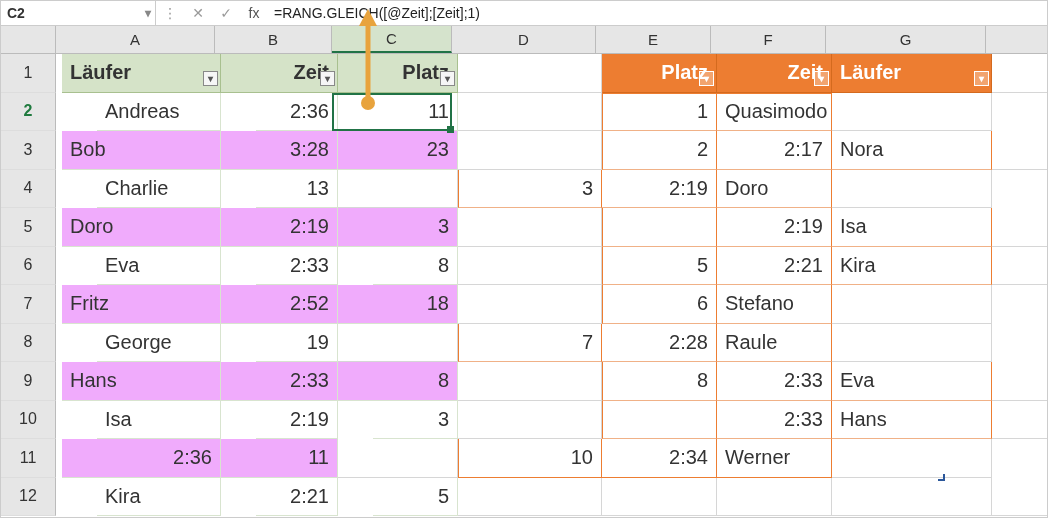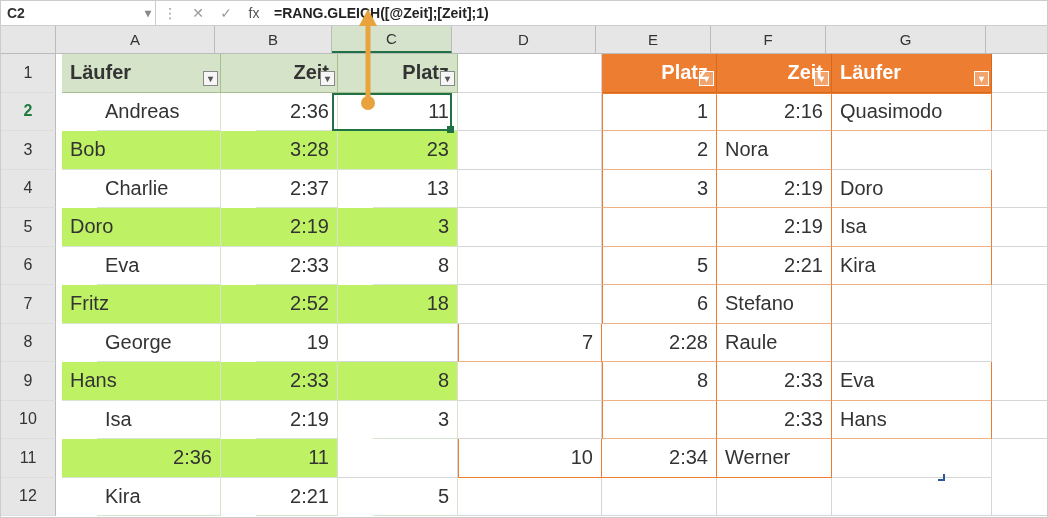--- a/index.html
+++ b/index.html
@@ -44,21 +44,20 @@
     color: #999;
   }
   .fb-btn.fx { color: #555; font-size: 14px;}
   .fb-content {
     flex: 1;
     padding: 0 6px;
     display: flex;
     align-items: center;
     font-size: 14px;
     color: #222;
-    font-weight: bold;
   }
   
   .grid {
     position: relative;
   }
   .col-headers {
     display: grid;
     grid-template-columns: 55px 159px 117px 120px 144px 115px 115px 160px 62px;
     background: #e6e6e6;
     border-bottom: 1px solid #bbb;
@@ -115,21 +114,21 @@
   .rowhdr.active { color: #1f7a3e; font-weight: bold; background: #e6e6e6;}
   
   .tbl-left-hdr {
     background: #d5e3c8;
     font-weight: bold;
     color: #333;
     border-right: 1px solid #a8c08f !important;
     border-bottom: 1px solid #a8c08f !important;
   }
   .tbl-left-cell-odd { background: #fff; border-right:1px solid #d8e4cf!important;border-bottom:1px solid #d8e4cf!important;margin-left:35px;}
-  .tbl-left-cell-even { background: #bef264; border-right:1px solid #d8e4cf!important;border-bottom:1px solid #d8e4cf!important;}
+  .tbl-left-cell-even { background: #f0abfc; border-right:1px solid #d8e4cf!important;border-bottom:1px solid #d8e4cf!important;}
   
   .tbl-right-hdr {
     background: #ed7d31;
     color: #fff;
     font-weight: bold;
     border-right: 1px solid #d46a1e !important;
     border-bottom: 1px solid #d46a1e !important;
   }
   .tbl-right-cell { background: #fff; border-right: 1px solid #ed7d31 !important; border-bottom: 1px solid #f0b187 !important;}
   .tbl-right-lastcol { border-right: 1px solid #ed7d31 !important; text-align: right; }
@@ -257,53 +256,50 @@
         <div class="cell tbl-left-cell-odd right">
           <span>2:36</span>
         </div>
         <div class="cell tbl-left-cell-odd right">
           <span>11</span>
         </div>
         <div class="cell"></div>
         <div class="cell tbl-right-cell tbl-right-top right" style="border-left: 1px solid rgb(237, 125, 49);">
           <span>1</span>
         </div>
-        <div class="cell tbl-right-cell tbl-right-top right">
-          <span>2:16</span>
-        </div>
         <div class="cell tbl-right-cell tbl-right-top tbl-right-lastcol">
           <span>Quasimodo</span>
         </div>
         <div class="cell"></div>
       </div>
       <div class="row">
         <div class="cell tbl-left-cell-even">
           <span>Bob</span>
         </div>
         <div class="cell tbl-left-cell-even right">
           <span>3:28</span>
         </div>
         <div class="cell tbl-left-cell-even right">
           <span>23</span>
         </div>
         <div class="cell"></div>
         <div class="cell tbl-right-cell right" style="border-left: 1px solid rgb(237, 125, 49);">
           <span>2</span>
         </div>
+        <div class="cell tbl-right-cell right">
+          <span>2:17</span>
+        </div>
         <div class="cell tbl-right-cell tbl-right-lastcol">
           <span>Nora</span>
         </div>
         <div class="cell"></div>
       </div>
       <div class="row">
         <div class="cell tbl-left-cell-odd">
           <span>Charlie</span>
-        </div>
-        <div class="cell tbl-left-cell-odd right">
-          <span>2:37</span>
         </div>
         <div class="cell tbl-left-cell-odd right">
           <span>13</span>
         </div>
         <div class="cell"></div>
         <div class="cell tbl-right-cell right" style="border-left: 1px solid rgb(237, 125, 49);">
           <span>3</span>
         </div>
         <div class="cell tbl-right-cell right">
           <span>2:19</span>

